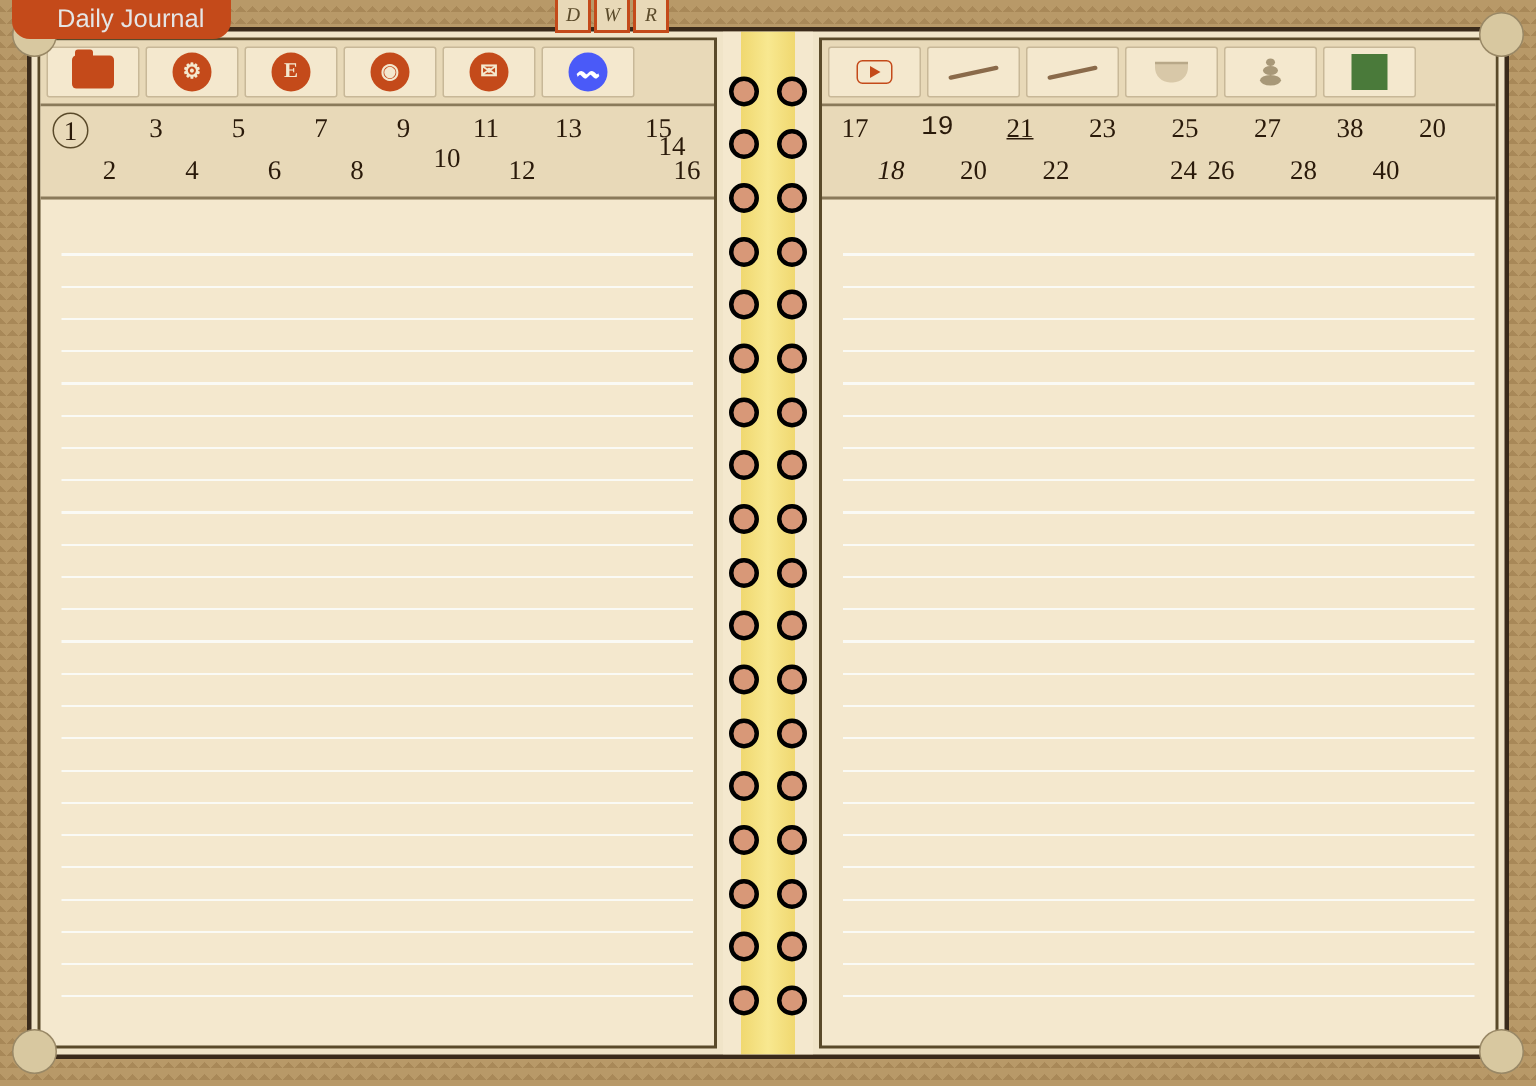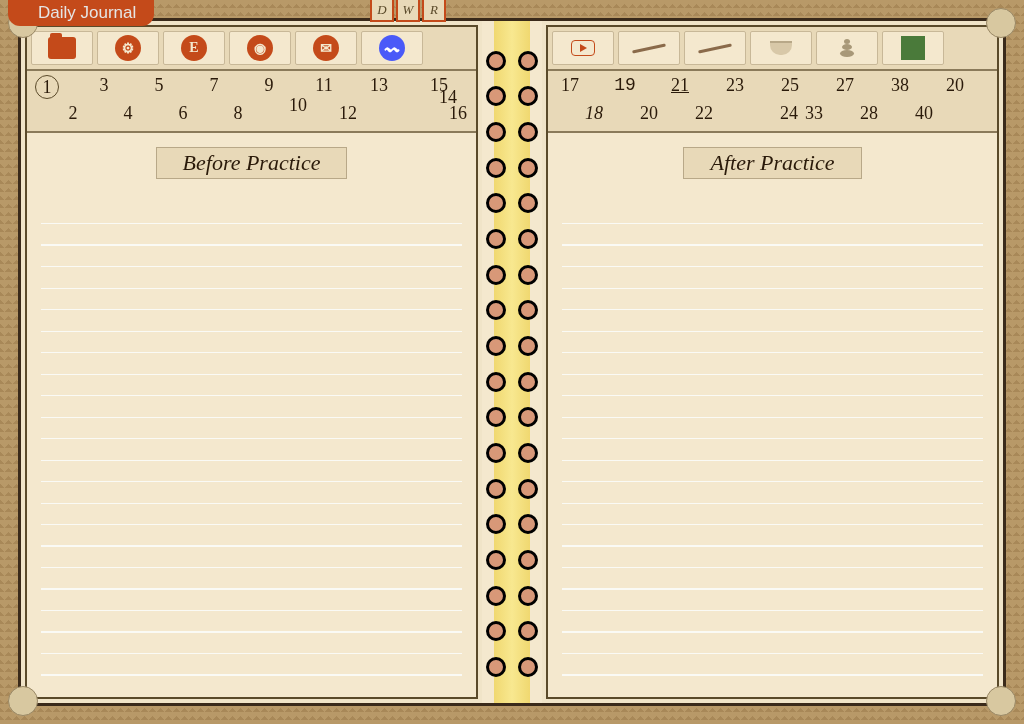--- a/index.html
+++ b/index.html
@@ -261,23 +261,20 @@
         <div class="day-item" style="top: 4px; left: 393px; text-align: right;">15</div>
         <div class="day-item" style="top: 32px; left: 32px;">2</div>
         <div class="day-item" style="top: 32px; left: 87px;">4</div>
         <div class="day-item" style="top: 32px; left: 142px;">6</div>
         <div class="day-item" style="top: 32px; left: 197px;">8</div>
         <div class="day-item" style="top: 24px; left: 252px; text-align: right;">10</div>
         <div class="day-item" style="top: 32px; left: 307px;">12</div>
         <div class="day-item" style="top: 16px; left: 362px; margin-left: 45px;">14</div>
         <div class="day-item" style="top: 32px; left: 417px;">16</div>
       </div>
-    <div class="heading-wrap">
-      <div class="page-heading">Before Practice</div>
-    </div>
     <div class="lined-area"></div>
   </div>
 
   <div class="spiral-area">
     <div class="ring"></div>
       <div class="ring"></div>
       <div class="ring"></div>
       <div class="ring"></div>
     <div class="ring"></div>
       <div class="ring"></div>
@@ -326,23 +323,20 @@
         <div class="day-item" style="top: 4px; left: 118px; text-decoration: underline;">21</div>
         <div class="day-item" style="top: 4px; left: 173px;">23</div>
         <div class="day-item" style="top: 4px; left: 228px;">25</div>
         <div class="day-item" style="top: 4px; left: 283px;">27</div>
         <div class="day-item" style="top: 4px; left: 338px;">38</div>
         <div class="day-item" style="top: 4px; left: 393px;">20</div>
         <div class="day-item" style="top: 32px; left: 32px; font-style: italic;">18</div>
         <div class="day-item" style="top: 32px; left: 87px;">20</div>
         <div class="day-item" style="top: 32px; left: 142px;">22</div>
         <div class="day-item" style="top: 32px; left: 197px; margin-left: 30px;">24</div>
-        <div class="day-item" style="top: 32px; left: 252px;">33</div>
+        <div class="day-item" style="top: 32px; left: 252px;">26</div>
         <div class="day-item" style="top: 32px; left: 307px;">28</div>
         <div class="day-item" style="top: 32px; left: 362px;">40</div>
       </div>
-    <div class="heading-wrap">
-      <div class="page-heading">After Practice</div>
-    </div>
     <div class="lined-area"></div>
   </div>
 
 </div>
 
 </body></html>

